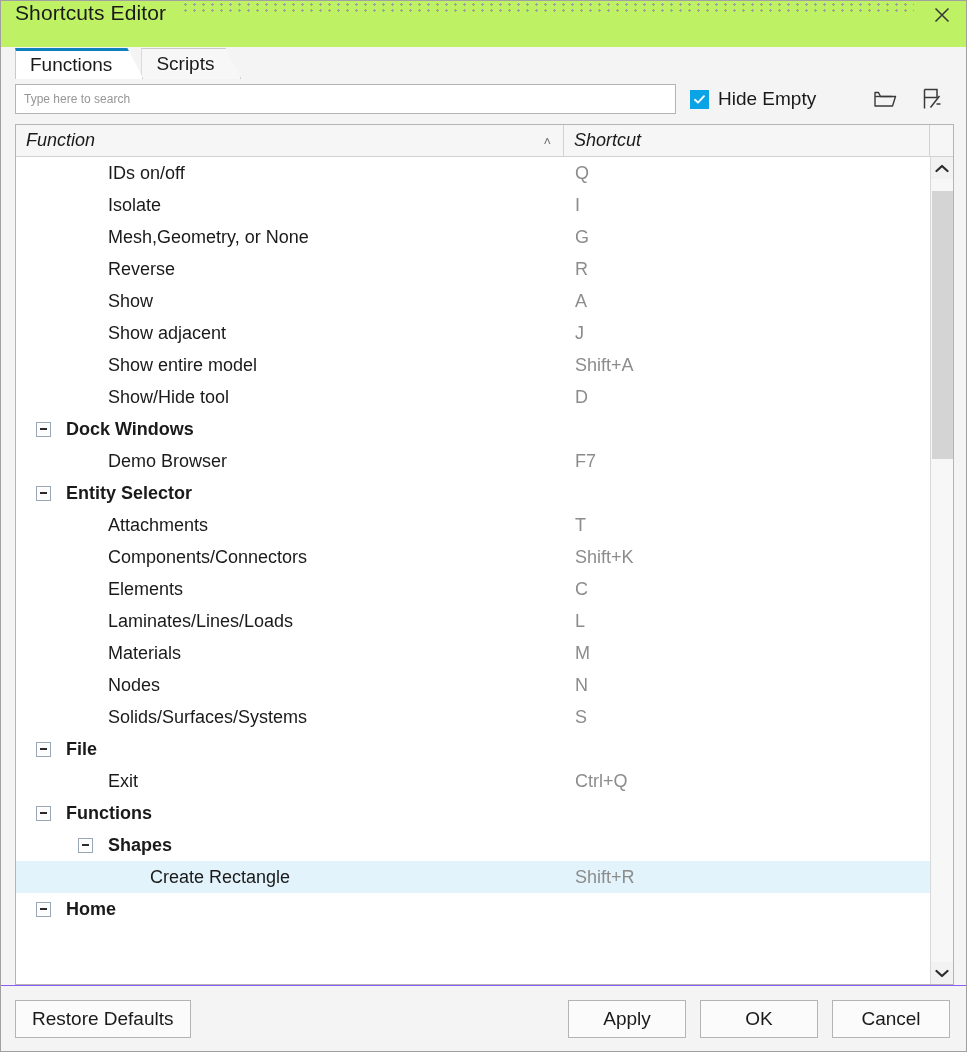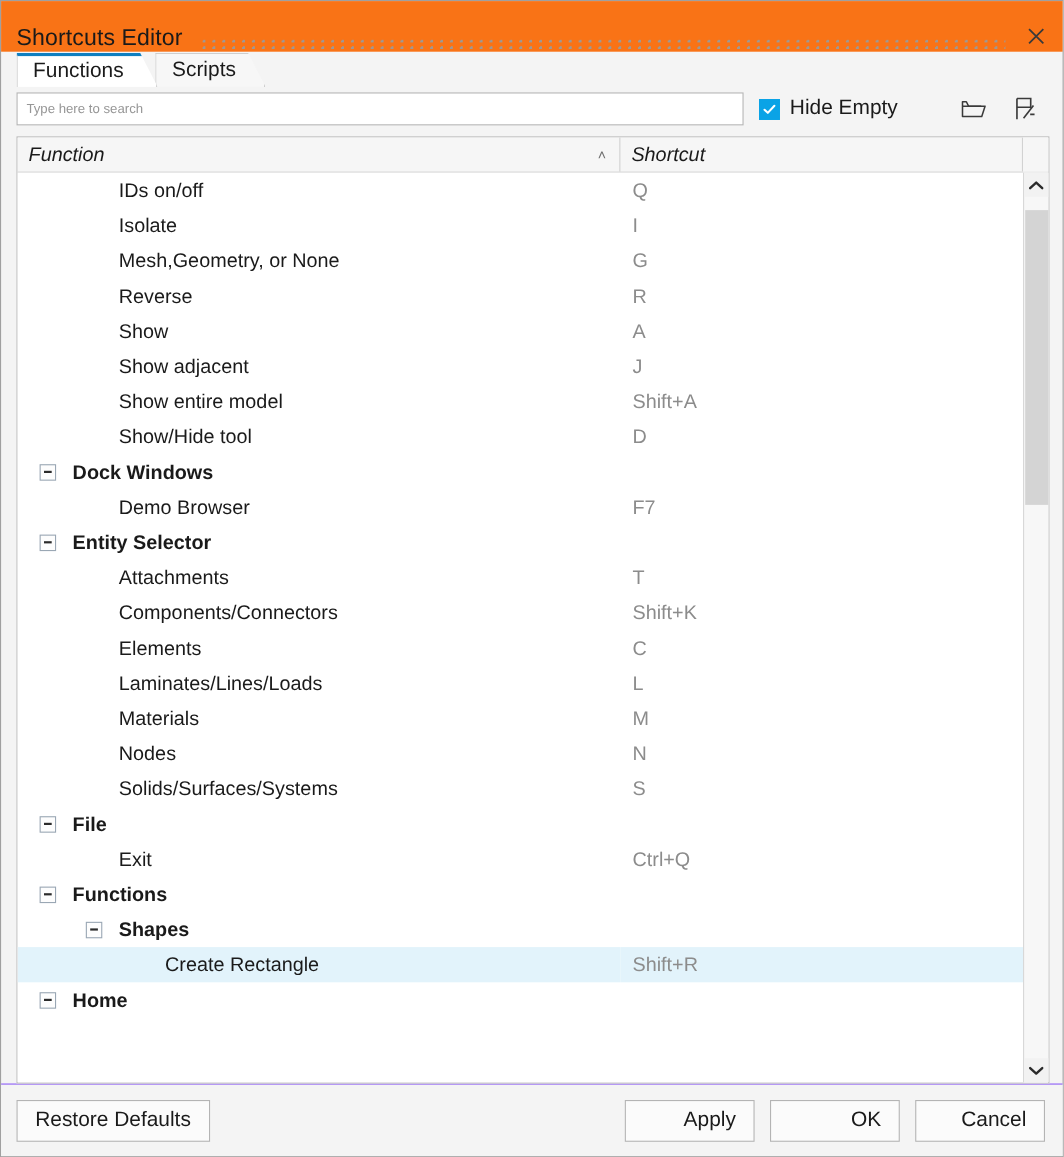--- a/index.html
+++ b/index.html
@@ -24,24 +24,24 @@
     background: #f4f4f4;
     display: flex;
     flex-direction: column;
   }
 
   
   .titlebar {
     height: 46px;
     flex: 0 0 46px;
     display: flex;
-    align-items: flex-end;
+    align-items: flex-start;
     padding: 0 10px 0 14px;
     box-sizing: border-box;
-    background: #f97316;
+    background: #bef264;
   }
   .title-text {
     font-size: 21px;
     color: #1a1a1a;
     white-space: nowrap;
     letter-spacing: 0.1px;
   }
   .drag-dots {
     flex: 1 1 auto;
     height: 11px;
@@ -332,21 +332,21 @@
     box-sizing: border-box;
     background: #fbfbfb;
     border: 1px solid #b4b4b4;
     font-family: "Liberation Sans", sans-serif;
     font-size: 19px;
     color: #1a1a1a;
     padding: 0 16px;
     cursor: default;
     white-space: nowrap;
   }
-  .btn-right { min-width: 118px; margin-left: 14px; text-align: right; }
+  .btn-right { min-width: 118px; margin-left: 14px; }
   .spacer { flex: 1 1 auto; }
 </style>
 </head>
 <body>
 
 <div class="window">
 
   <div class="titlebar">
     <div class="title-text">Shortcuts Editor</div>
     <div class="drag-dots"></div>

